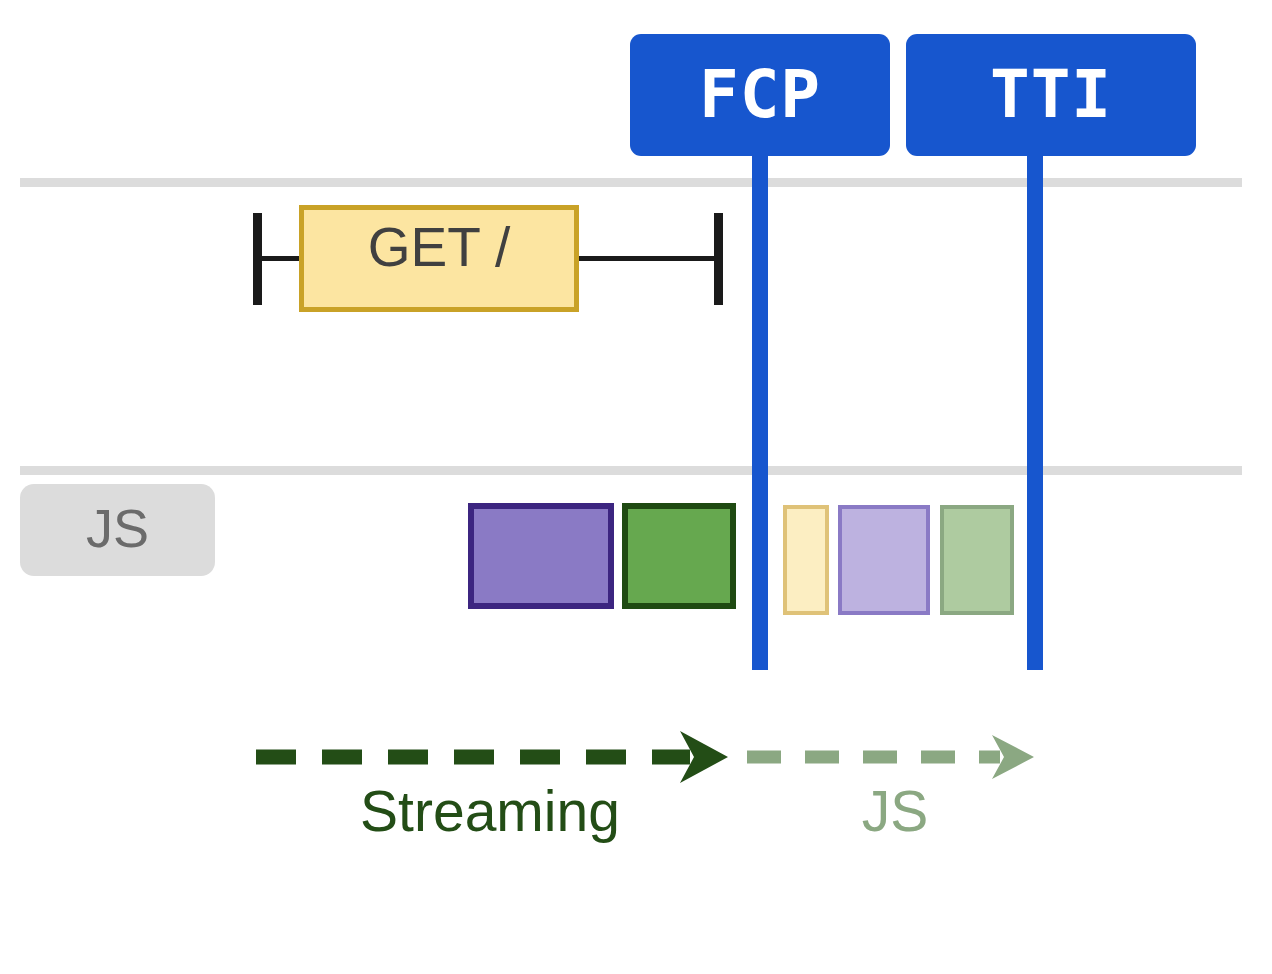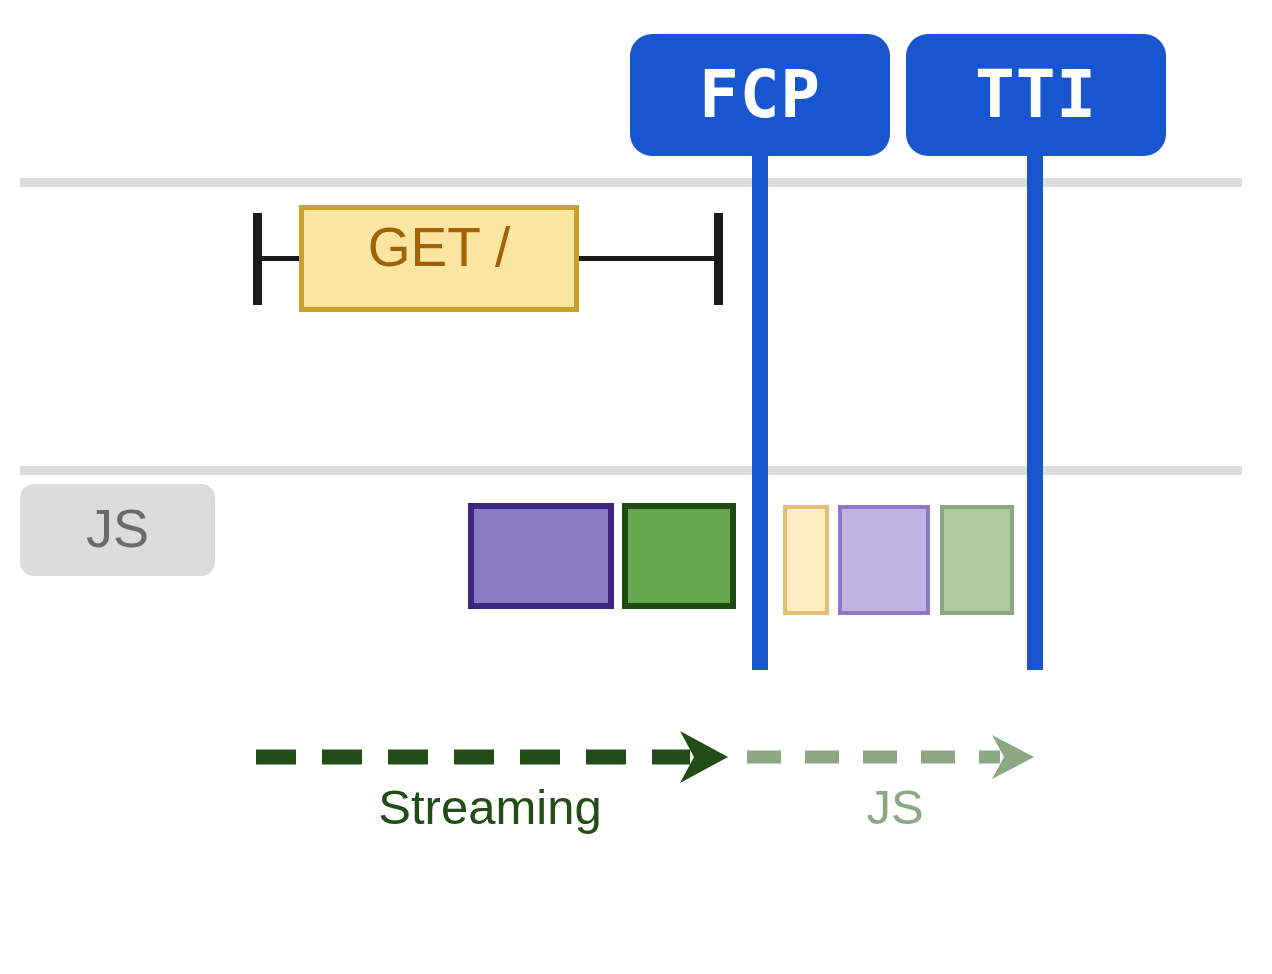--- a/index.html
+++ b/index.html
@@ -55,33 +55,33 @@
     top: 36px;
   }
   .milestone-line.fcp { left: 752px; height: 634px; }
   .milestone-line.tti { left: 1027px; height: 634px; }
 
   .milestone-chip {
     position: absolute;
     top: 34px;
     height: 122px;
     background: #1756CE;
-    border-radius: 22px;
+    border-radius: 11px;
     color: #ffffff;
     display: flex;
     align-items: center;
     justify-content: center;
     font-family: "DejaVu Sans Mono", monospace;
     font-weight: bold;
     font-size: 66px;
     letter-spacing: 1px;
     line-height: 1;
   }
   .milestone-chip.fcp { left: 630px; width: 260px; }
-  .milestone-chip.tti { left: 906px; width: 260px; }
+  .milestone-chip.tti { left: 906px; width: 290px; }
 
   
   .whisker-line {
     position: absolute;
     left: 253px;
     width: 470px;
     height: 5px;
     background: #1a1a1a;
     top: 256px;
   }
@@ -100,21 +100,21 @@
     left: 299px;
     top: 205px;
     width: 280px;
     height: 107px;
     background: #FCE5A1;
     border: 5px solid #C9A227;
     box-sizing: border-box;
     display: flex;
     align-items: center;
     justify-content: center;
-    color: #a16207;
+    color: #404040;
     font-size: 55px;
     line-height: 1;
     padding-bottom: 23px;
     box-sizing: border-box;
   }
 
   
   .task {
     position: absolute;
     box-sizing: border-box;
@@ -127,21 +127,21 @@
     top: 0;
     width: 1272px;
     height: 974px;
     pointer-events: none;
   }
 
   .phase-label {
     position: absolute;
     text-align: center;
     line-height: 1.05;
-    font-size: 49px;
+    font-size: 57px;
   }
   .phase-label.streaming {
     left: 240px;
     top: 782px;
     width: 500px;
     color: #234D16;
   }
   .phase-label.optional {
     left: 700px;
     top: 782px;

